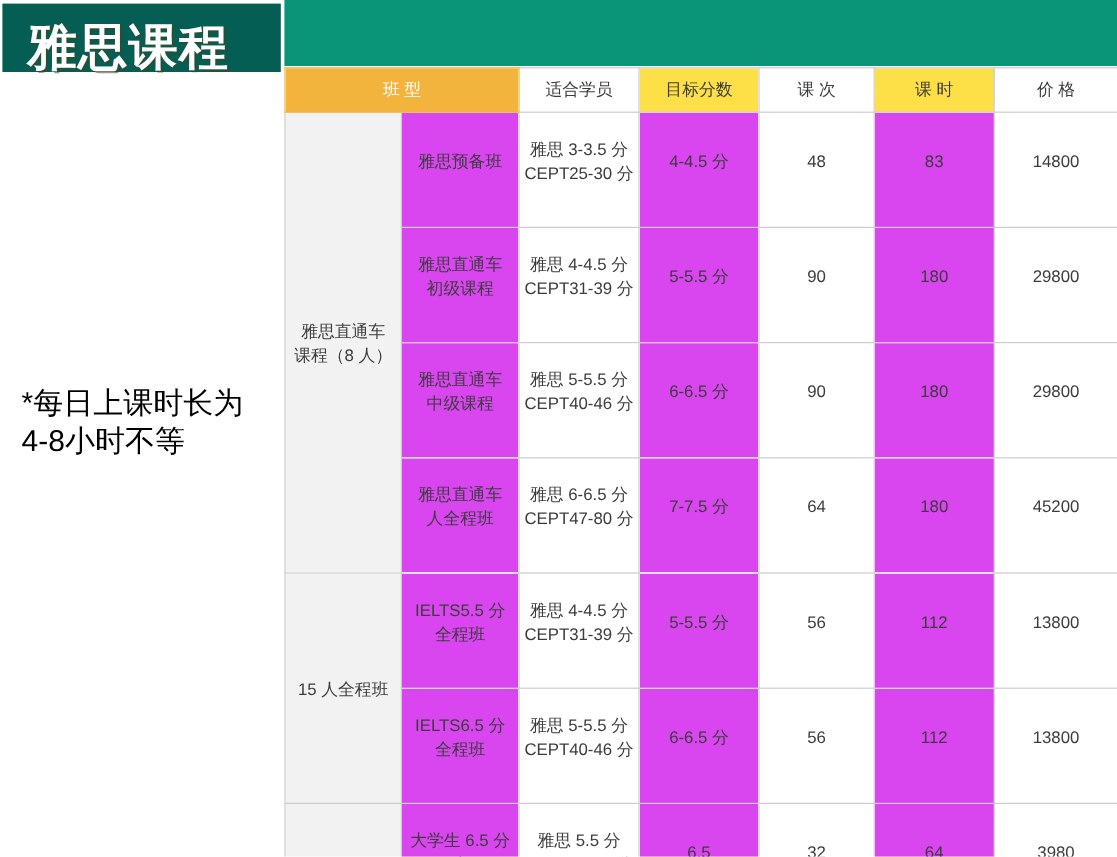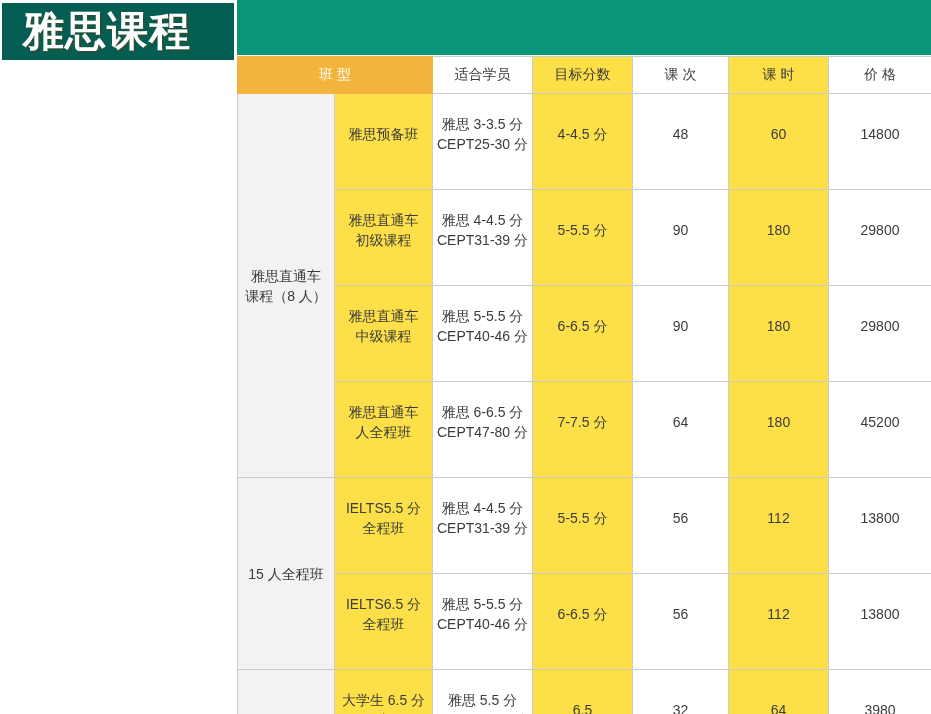--- a/index.html
+++ b/index.html
@@ -3,21 +3,21 @@
 <meta charset="utf-8">
 <style>
   html,body{margin:0;padding:0;background:#fff;}
   .page{
     position:relative;width:931px;height:714px;overflow:hidden;
     background:#fff;font-family:"Liberation Sans","DejaVu Sans",sans-serif;
   }
   
   .title-banner{
     position:absolute;left:2px;top:3px;width:232px;height:57px;
-    background:#045E54;display:flex;align-items:center;
+    background:#045E54;display:flex;align-items:flex-end;
   }
   .title-banner .title-text{
     color:#fff;font-size:41px;font-weight:bold;padding-left:21px;
     letter-spacing:1px;line-height:1;
     text-shadow:2px 2px 0 rgba(70,70,30,.55);
     white-space:nowrap;
   }
   .top-accent-bar{
     position:absolute;left:237px;top:0;width:694px;height:55px;
     background:#0A9478;
@@ -40,37 +40,39 @@
     height:34px;font-weight:normal;background:#fff;font-size:14px;
   }
   .course-table thead th.accent{
     background:#F2B43D;color:#fff;border-color:#F2B43D;
   }
   .course-table thead th.alt{background:#fde047;}
   .course-table tbody td{
     height:78px;vertical-align:middle;padding-bottom:16px;
     line-height:20px;background:#fff;
   }
-  .course-table tbody td.alt{background:#fde047;}
+  .course-table tbody td.alt{background:#d946ef;}
   .course-table tbody td.group-cell{
     background:#F2F2F2;padding-bottom:0;vertical-align:middle;
   }
 </style>
 </head>
 <body>
 
 <div class="page">
 
   <div class="title-banner">
     <span class="title-text">雅思课程</span>
   </div>
 
   <div class="top-accent-bar"></div>
 
   <div class="side-note">
+    <div>*每日上课时长为</div>
+    <div>4-8小时不等</div>
   </div>
 
   <table class="course-table">
     <colgroup>
       <col style="width:97px">
         <col style="width:98px">
         <col style="width:100px">
       <col style="width:100px">
         <col style="width:96px">
         <col style="width:100px">
@@ -99,21 +101,21 @@
             <div>雅思 3-3.5 分</div>
             <div>CEPT25-30 分</div>
           </td>
           <td class="alt">
             <div>4-4.5 分</div>
           </td>
           <td>
             <div>48</div>
           </td>
           <td class="alt">
-            <div>60</div>
+            <div>83</div>
           </td>
           <td>
             <div>14800</div>
           </td>
         </tr>
         <tr>
           <td class="alt">
             <div>雅思直通车</div>
             <div>初级课程</div>
           </td>

